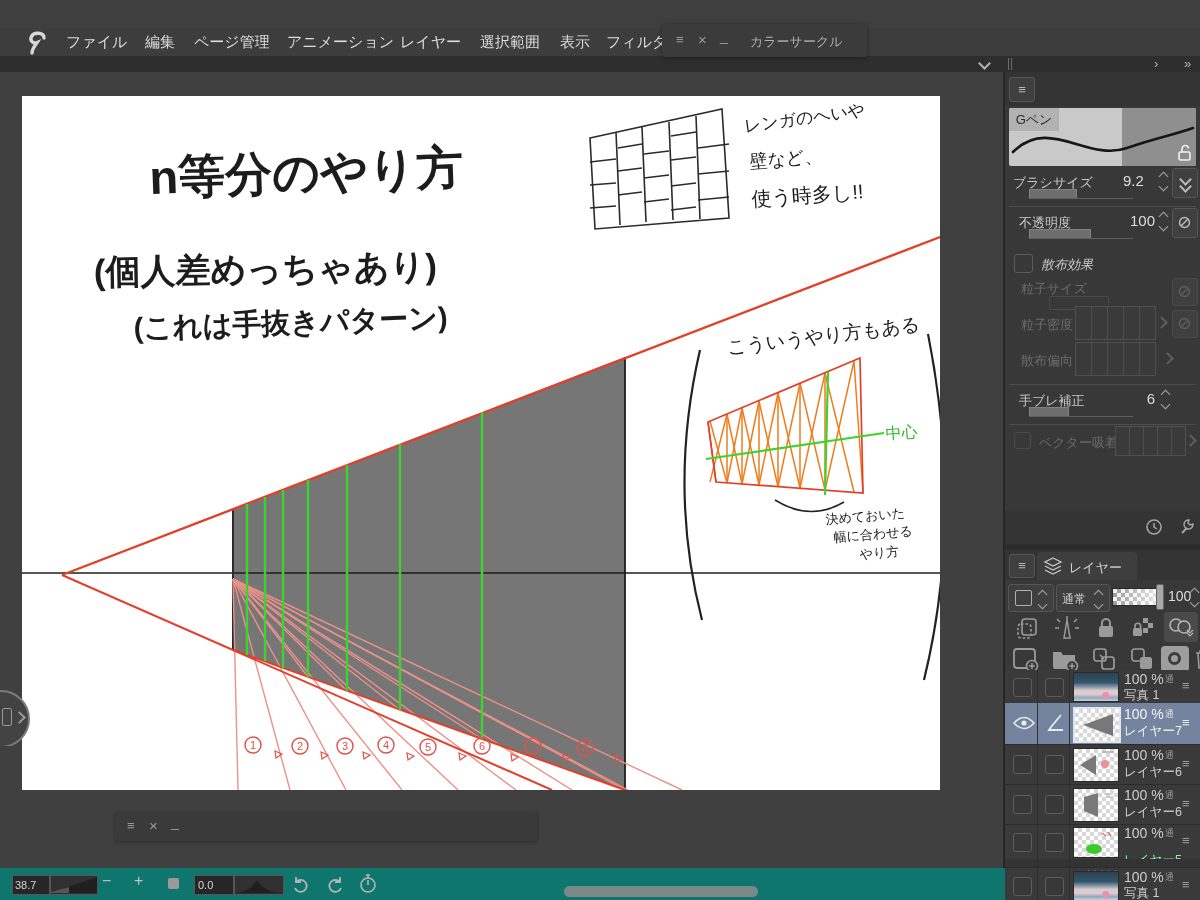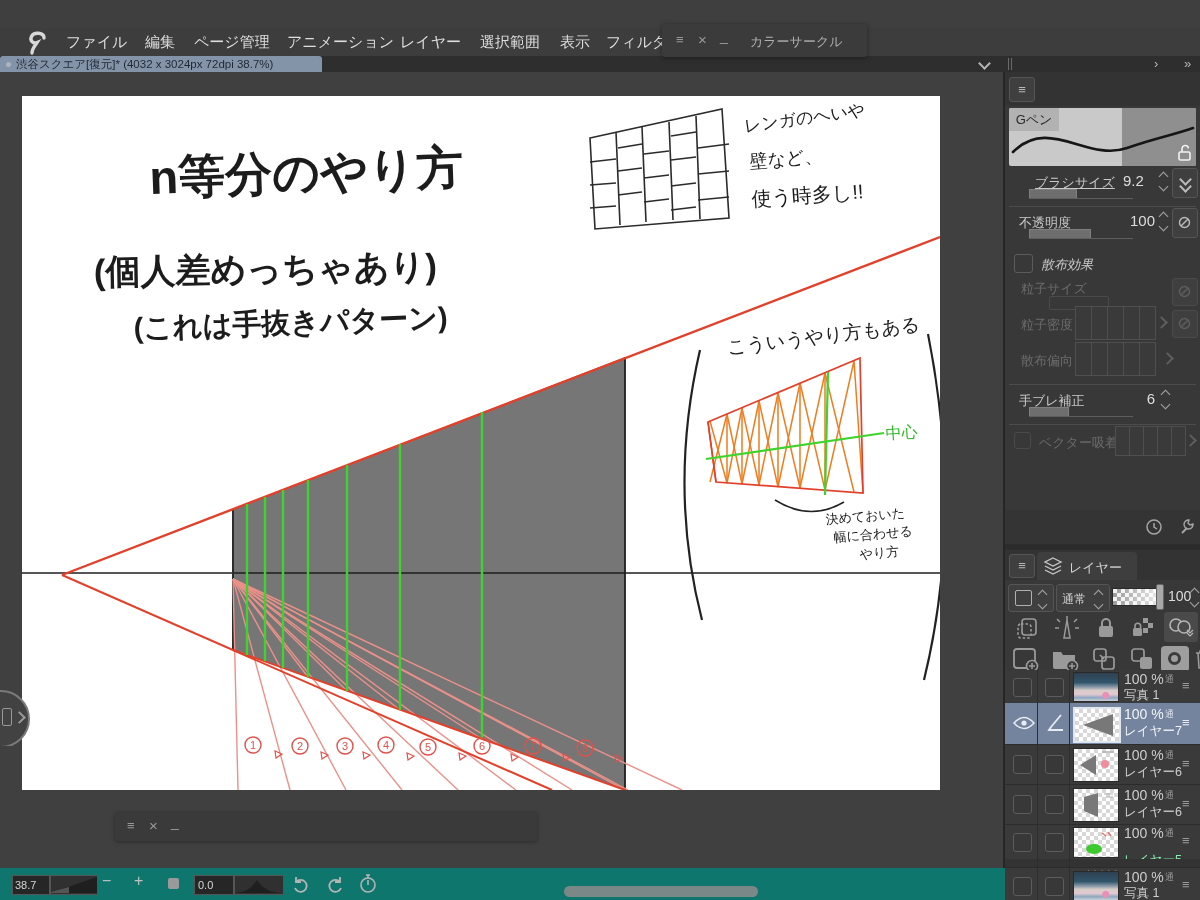--- a/index.html
+++ b/index.html
@@ -51,24 +51,20 @@
     <span class="ab txt" style="left:145px;top:5px;">編集</span>
     <span class="ab txt" style="left:194px;top:5px;">ページ管理</span>
     <span class="ab txt" style="left:287px;top:5px;">アニメーション</span>
     <span class="ab txt" style="left:400px;top:5px;">レイヤー</span>
     <span class="ab txt" style="left:480px;top:5px;">選択範囲</span>
     <span class="ab txt" style="left:560px;top:5px;">表示</span>
     <span class="ab txt" style="left:606px;top:5px;">フィルター</span>
   </div>
 
   <div class="ab" style="left:0;top:56px;width:1200px;height:16px;background:#2e2e2e;">
-    <div class="ab" style="left:0;top:0;width:322px;height:16px;background:#8494a8;border-radius:3px 3px 0 0;">
-      <span class="ab" style="left:6px;top:6px;width:5px;height:5px;border-radius:50%;background:#aab4c0;"></span>
-      <span class="ab" style="left:16px;top:1px;font-size:11.5px;color:#1f2834;white-space:nowrap;">渋谷スクエア[復元]* (4032 x 3024px 72dpi 38.7%)</span>
-    </div>
     <span class="ab chev cd" style="left:980px;top:3px;border-color:#b5b5b5;"></span>
     <span class="ab" style="left:1008px;top:2px;width:1px;height:12px;background:#6a6a6a;box-shadow:3px 0 0 #6a6a6a;"></span>
     <span class="ab" style="left:1154px;top:0px;color:#b5b5b5;font-size:13px;">›</span>
     <span class="ab" style="left:1184px;top:0px;color:#b5b5b5;font-size:13px;">»</span>
   </div>
 
   <div class="ab" style="left:662px;top:24px;width:205px;height:33px;background:#3b3b3b;border-radius:3px;box-shadow:0 1px 5px rgba(0,0,0,.4);">
     <span class="ab" style="left:14px;top:8px;color:#999;font-size:13px;">≡</span>
     <span class="ab" style="left:36px;top:7px;color:#999;font-size:15px;">×</span>
     <span class="ab" style="left:58px;top:4px;color:#999;font-size:14px;">_</span>
@@ -245,21 +241,21 @@
       <svg class="ab" style="left:0;top:0;" width="187" height="58" viewBox="0 0 187 58">
         <path d="M4,44 C40,8 78,54 118,40 C146,30 168,26 184,20" stroke="#161616" stroke-width="2.6" fill="none" stroke-linecap="round"></path>
       </svg>
       <div class="ab" style="left:0;top:0;width:50px;height:23px;background:#b2b2b2;color:#2a2a2a;font-size:13px;line-height:23px;text-align:center;">Gペン</div>
       <svg class="ab" style="left:168px;top:36px;" width="15" height="17" viewBox="0 0 15 17">
         <rect x="2" y="8" width="11" height="8" rx="1.5" fill="none" stroke="#f2f2f2" stroke-width="1.6"></rect>
         <path d="M5,8 V5 a3.2,3.2 0 0 1 6.4,-0.6" fill="none" stroke="#f2f2f2" stroke-width="1.6"></path>
       </svg>
     </div>
 
-    <span class="ab lbl" style="left:30px;top:102px;text-decoration:underline;">ブラシサイズ</span>
+    <span class="ab lbl" style="left:8px;top:102px;">ブラシサイズ</span>
     <span class="ab val" style="left:118px;top:100px;width:32px;">9.2</span>
     <span class="ab stepper" style="left:155px;top:101px;">
         <i class="chev cu"></i>
         <i class="chev cd"></i>
       </span>
     <div class="ab bx" style="left:167px;top:96px;width:24px;height:28px;">
       <i class="chev cd ab" style="left:8px;top:6px;border-color:#bbb;"></i>
         <i class="chev cd ab" style="left:8px;top:13px;border-color:#bbb;"></i>
     </div>
     <div class="ab slider" style="left:24px;top:118px;width:104px;">

